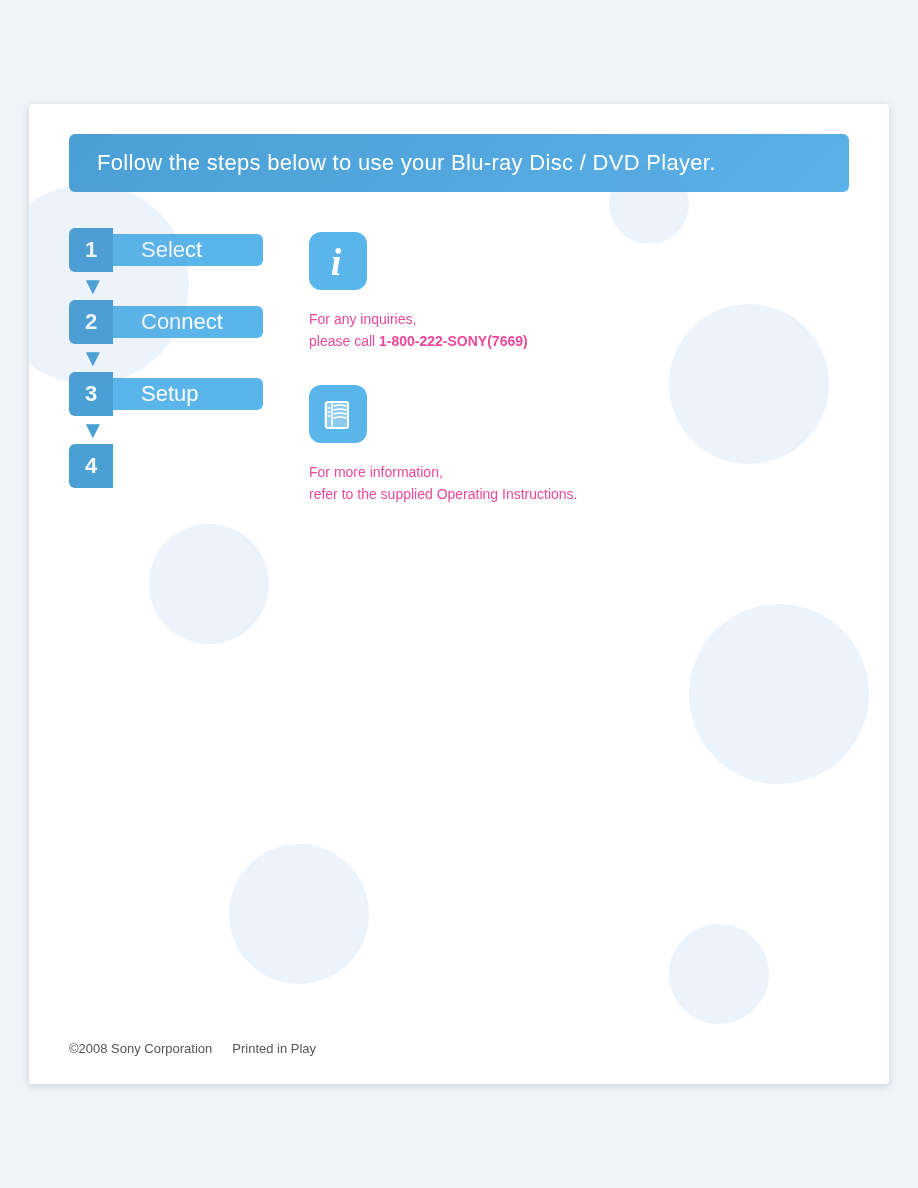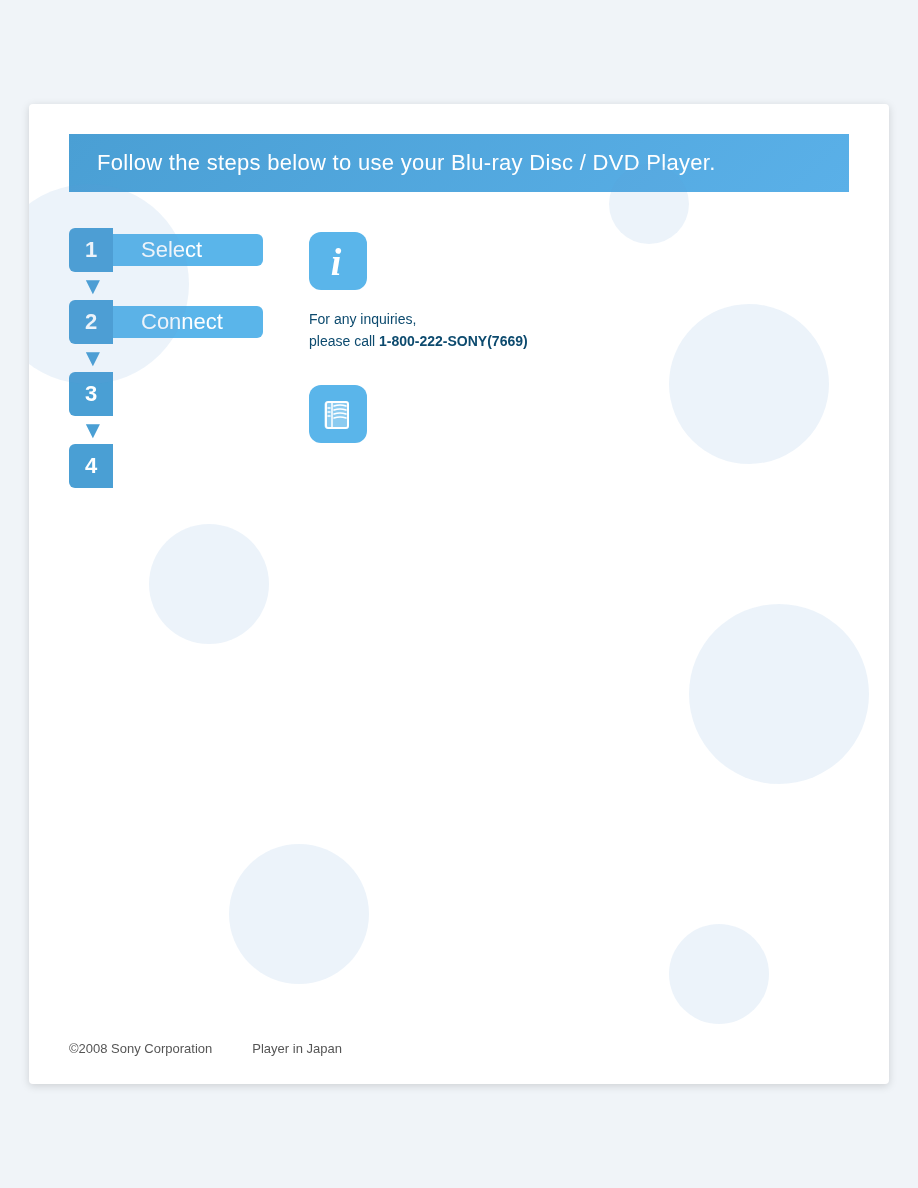--- a/index.html
+++ b/index.html
@@ -38,21 +38,21 @@
     }
 
     .bg-circle {
       position: absolute;
       border-radius: 50%;
       background: rgba(100, 160, 210, 0.12);
     }
 
     .header-banner {
       background: linear-gradient(135deg, #4a9fd4, #5ab0e8);
-      border-radius: 0;
+      border-radius: 6px;
       padding: 16px 28px;
       margin-bottom: 36px;
     }
 
     .header-banner-text {
       color: #ffffff;
       font-size: 22px;
       font-weight: 400;
       letter-spacing: 0.3px;
     }
@@ -133,21 +133,21 @@
       align-items: center;
       justify-content: center;
       color: white;
       font-size: 30px;
       font-weight: 700;
       font-style: italic;
       margin-bottom: 8px;
     }
 
     .info-text {
-      color: #0c4a6e;
+      color: #ec4899;
       font-size: 14px;
       line-height: 1.6;
     }
 
     .book-icon {
       width: 58px;
       height: 58px;
       background: #5ab5ea;
       border-radius: 12px;
       display: flex;
@@ -169,21 +169,21 @@
       white-space: nowrap;
       font-style: italic;
     }
 
     .footer {
       position: absolute;
       bottom: 28px;
       left: 40px;
       right: 40px;
       display: flex;
-      gap: 40px;
+      gap: 20px;
       align-items: center;
     }
 
     .footer-text {
       color: #555555;
       font-size: 13px;
     }
   </style>
 </head>
 <body>
@@ -219,20 +219,21 @@
       <div class="step-row">
         <div class="step-number">2</div>
         <div class="step-label">Connect</div>
       </div>
       <div class="arrow-row">
         <span style="color:#4a9fd4;font-size:24px;line-height:1;">▼</span>
       </div>
 
       <div class="step-row">
         <div class="step-number">3</div>
+        <div class="step-label">Setup</div>
       </div>
       <div class="arrow-row">
         <span style="color:#4a9fd4;font-size:24px;line-height:1;">▼</span>
       </div>
 
       <div class="step-row">
         <div class="step-number">4</div>
       </div>
 
     </div>
@@ -261,24 +262,28 @@
             <path d="M10 14 L12 14" stroke="white" stroke-width="1.5" stroke-linecap="round"></path>
             <path d="M10 18 L12 18" stroke="white" stroke-width="1.5" stroke-linecap="round"></path>
             <path d="M10 22 L12 22" stroke="white" stroke-width="1.5" stroke-linecap="round"></path>
 
             <path d="M16 12 Q22 10 28 12" stroke="white" stroke-width="1.5" fill="none" stroke-linecap="round"></path>
             <path d="M16 16 Q22 14 28 16" stroke="white" stroke-width="1.5" fill="none" stroke-linecap="round"></path>
             <path d="M16 20 Q22 18 28 20" stroke="white" stroke-width="1.5" fill="none" stroke-linecap="round"></path>
             <path d="M16 24 Q22 22 28 24" stroke="white" stroke-width="1.5" fill="none" stroke-linecap="round"></path>
           </svg>
         </div>
+        <div class="info-text">
+          <span>For more information,</span><br>
+          <span>refer to the supplied Operating Instructions.</span>
+        </div>
       </div>
 
     </div>
   </div>
 
 
   <div class="footer">
     <span class="footer-text">©2008 Sony Corporation</span>
-    <span class="footer-text">Player in Japan</span>
+    <span class="footer-text">Printed in Play</span>
   </div>
 
 </div>
 
 </body></html>

